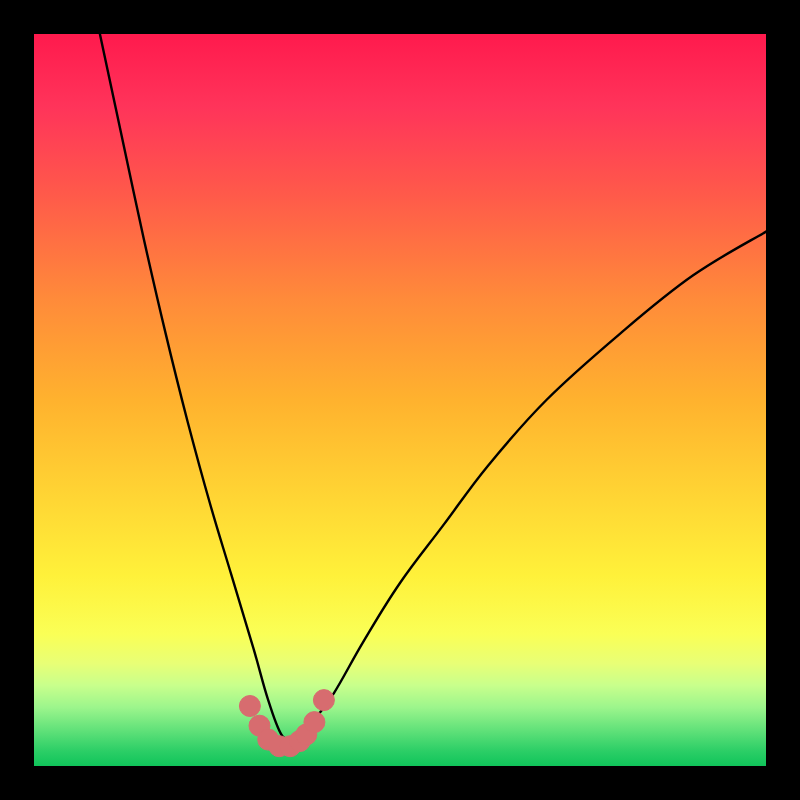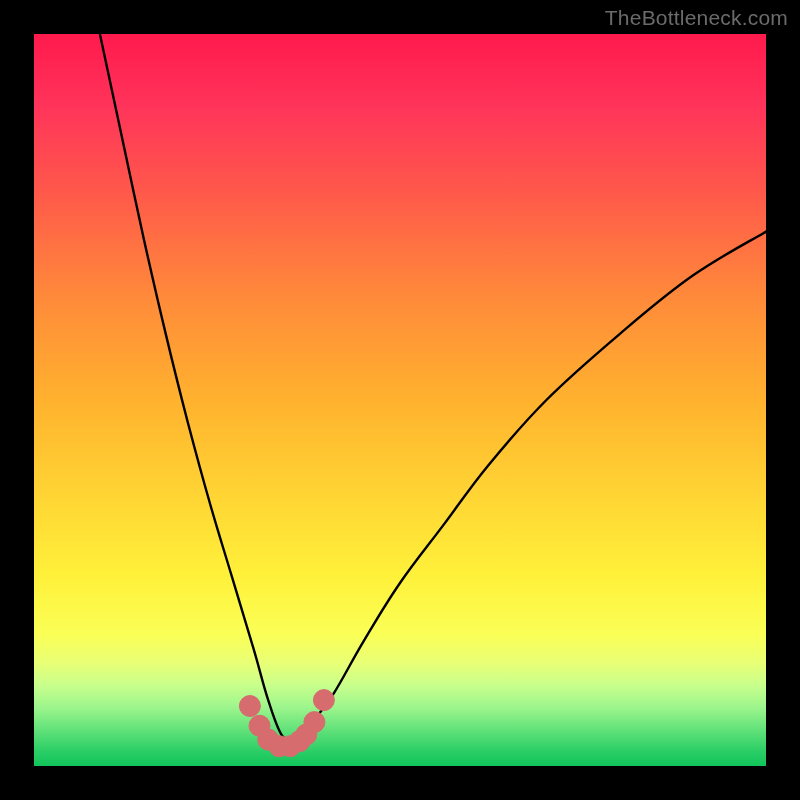--- a/index.html
+++ b/index.html
@@ -76,14 +76,13 @@
           <circle cx="234.2" cy="705.6" r="10.5" fill="#d76c6f" stroke="#d76c6f" stroke-width="1"></circle>
           <circle cx="245.2" cy="712.2" r="10.5" fill="#d76c6f" stroke="#d76c6f" stroke-width="1"></circle>
           <circle cx="256.2" cy="712.2" r="10.5" fill="#d76c6f" stroke="#d76c6f" stroke-width="1"></circle>
           <circle cx="265.7" cy="707.1" r="10.5" fill="#d76c6f" stroke="#d76c6f" stroke-width="1"></circle>
           <circle cx="272.3" cy="700.5" r="10.5" fill="#d76c6f" stroke="#d76c6f" stroke-width="1"></circle>
           <circle cx="280.4" cy="688.1" r="10.5" fill="#d76c6f" stroke="#d76c6f" stroke-width="1"></circle>
           <circle cx="289.9" cy="666.1" r="10.5" fill="#d76c6f" stroke="#d76c6f" stroke-width="1"></circle>
         </g>
     </svg>
   </div>
-  <div class="watermark">TheBottleneck.com</div>
 </div>
 
 </body></html>

